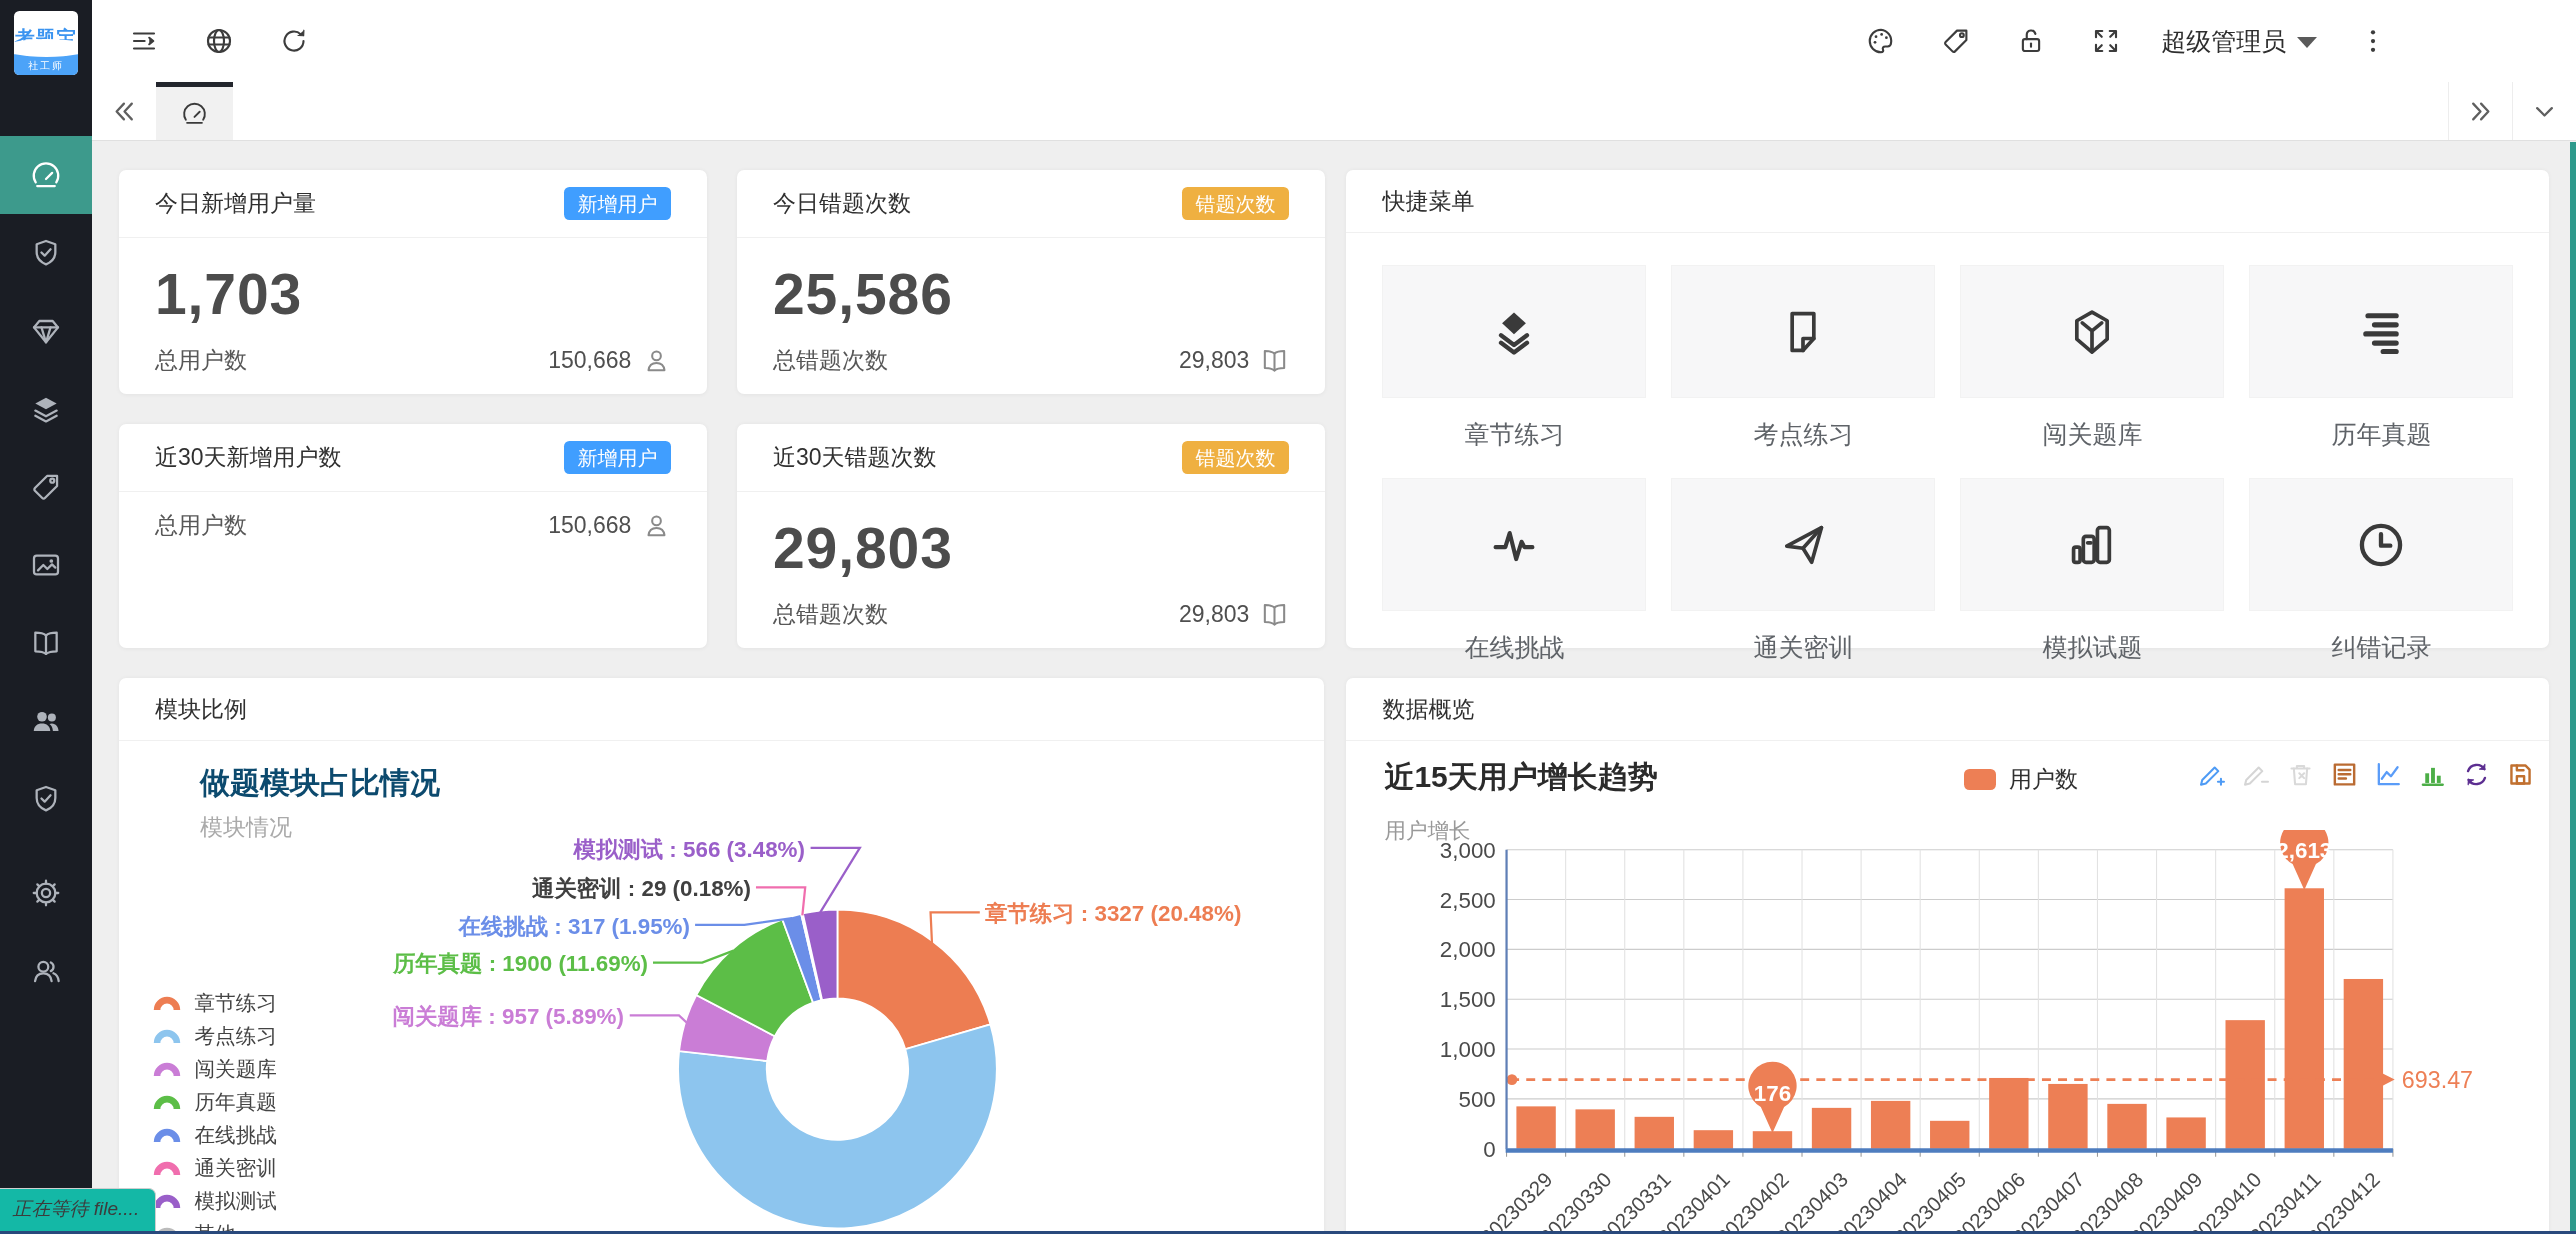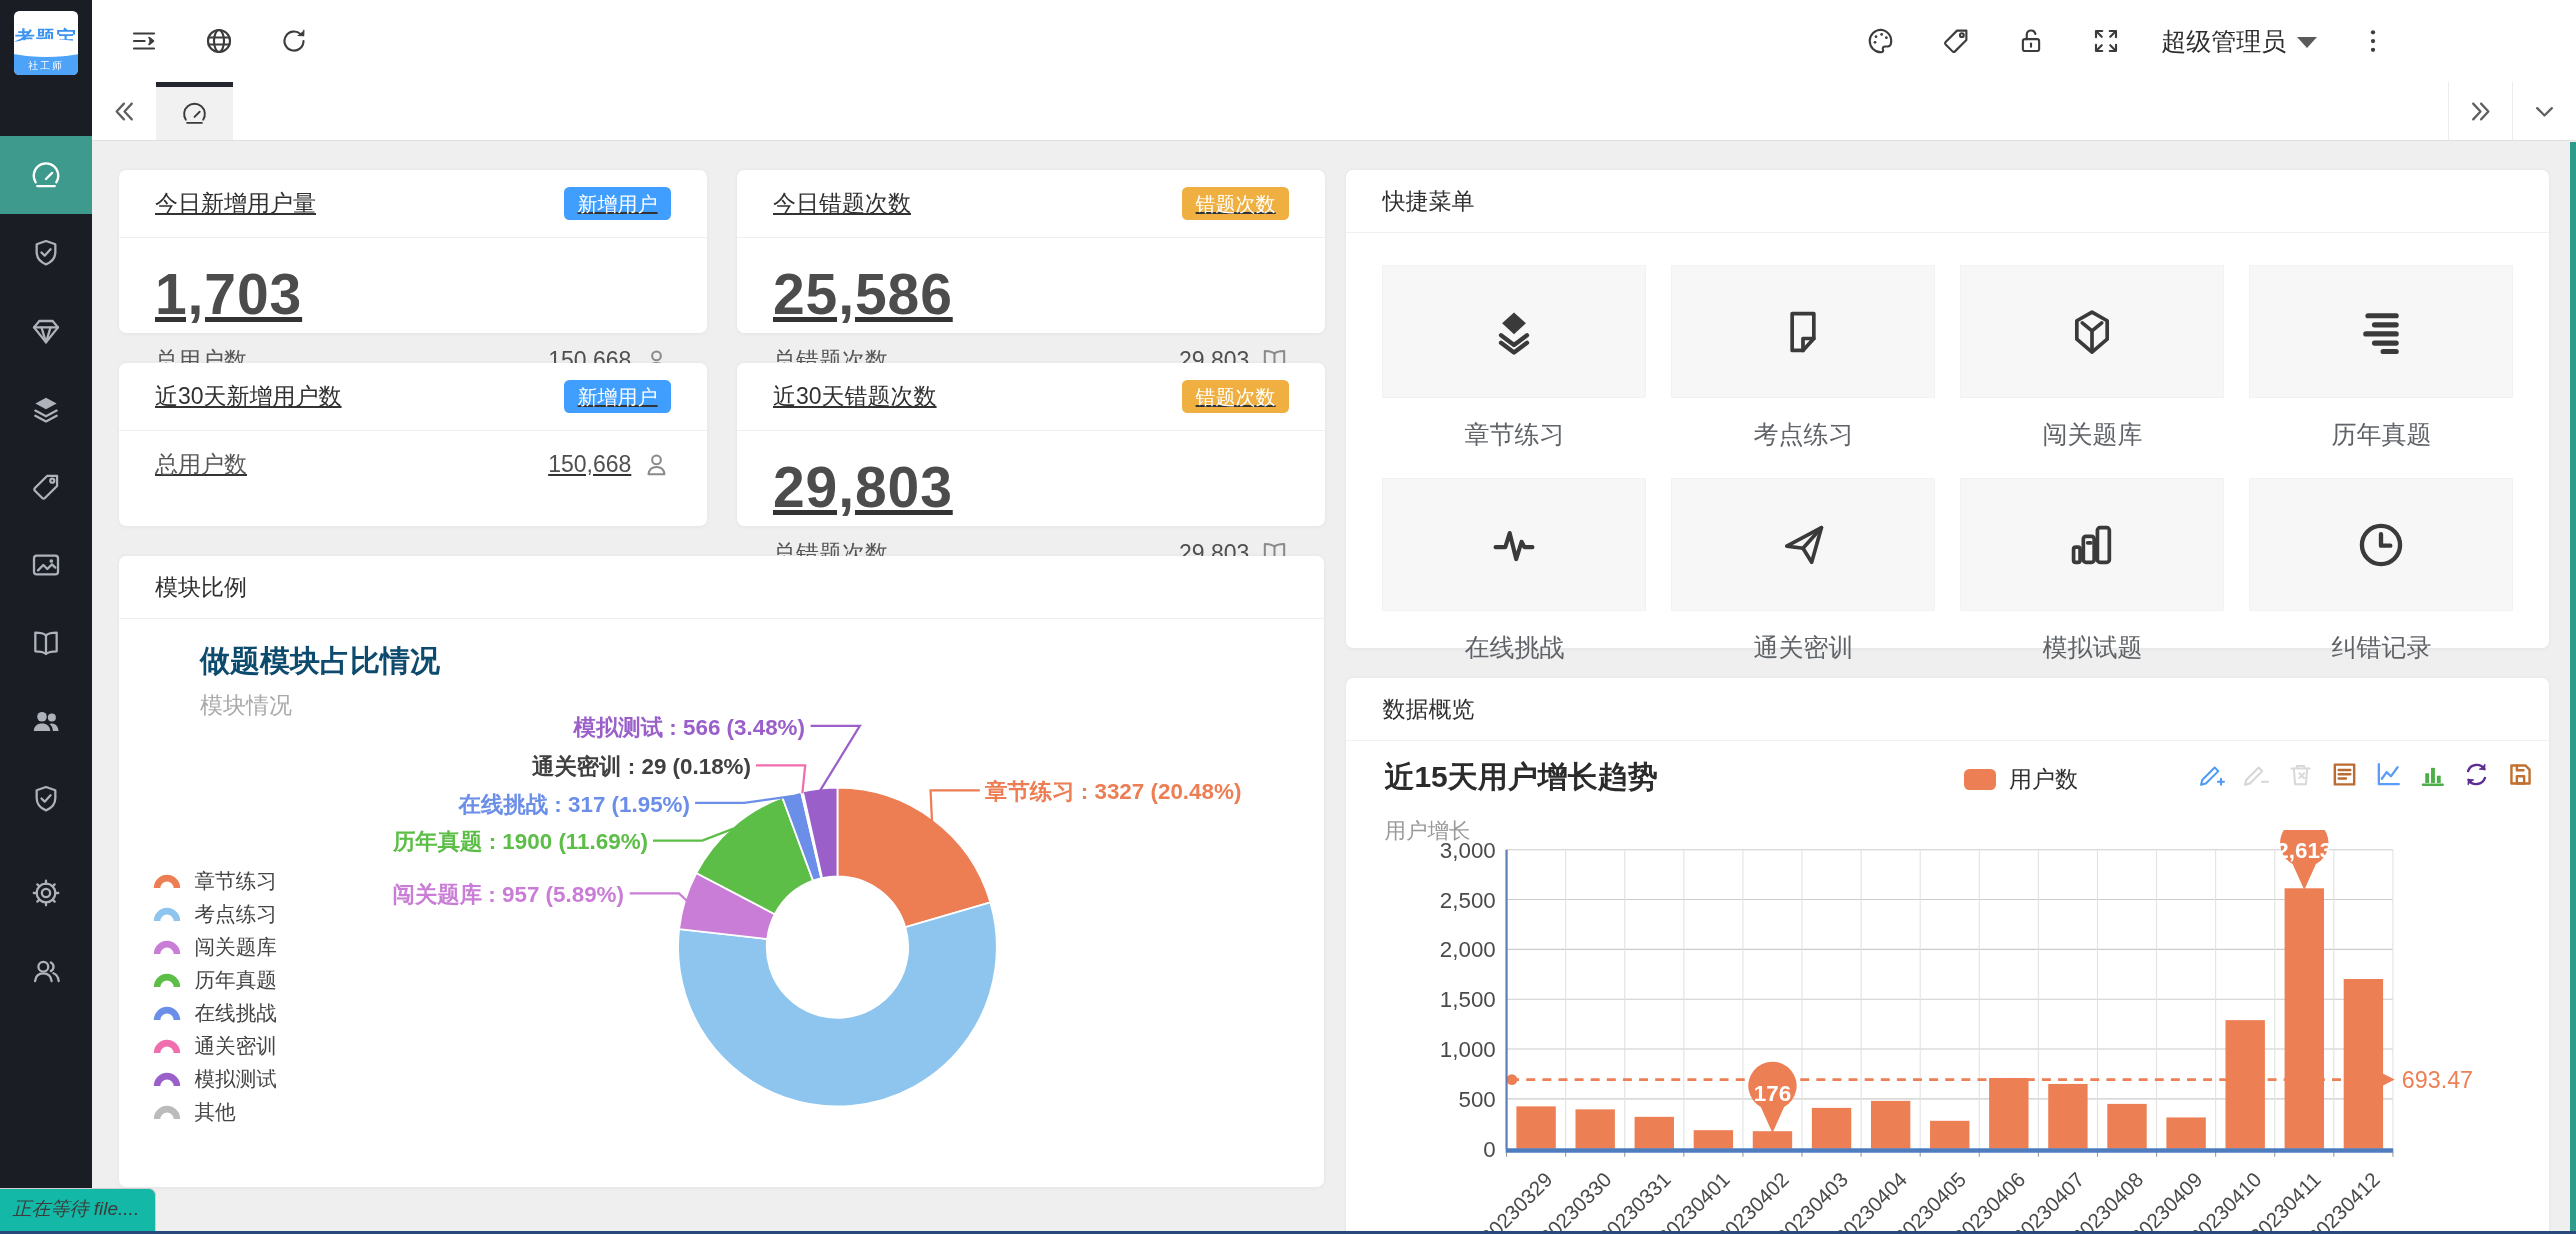--- a/index.html
+++ b/index.html
@@ -39,21 +39,21 @@
   .tabbar .spacer { flex:1; }
   .tab-right { border-left:0.9px solid #ededed; }
 
   
   .content { flex:1; padding:29px 21.5px 0 27px; display:grid; grid-template-columns:1205px 1203px; gap:22.4px; align-items:start; }
   .col { display:flex; flex-direction:column; gap:30px; }
   .card { background:#fff; border-radius:7.2px; box-shadow:0 0.9px 4.5px rgba(0,0,0,.05); }
   .card-header { height:63px; padding:0 36px; display:flex; align-items:center; justify-content:space-between; border-bottom:0.9px solid #f0f0f0; font-size:23px; color:#303030; }
 
   .stat-grid { display:grid; grid-template-columns:588px 588px; gap:30px; }
-  .stat-card { height:163px;text-decoration:underline; }
+  .stat-card { height:224px; }
   .badge { font-size:20px; color:#fff; padding:6.3px 13.4px; border-radius:5.4px; line-height:1; }
   .stat-value { padding:23px 36px 0; font-size:57px; font-weight:600; color:#4c4c4c; letter-spacing:0.9px; }
   .stat-footer { display:flex; align-items:center; justify-content:space-between; padding:18px 36px 0; font-size:23px; color:#575757; }
   .stat-footer .fright { display:flex; align-items:center; gap:10.7px; color:#4f4f4f; }
   .stat-footer svg { width:29px; height:29px; color:#8a8a8a; }
 
   .quick-card { height:478px; }
   .quick-body { padding:32px 36px 0; display:grid; grid-template-columns:repeat(4,1fr); gap:27px 25px; }
   .quick-item { text-align:center; cursor:pointer; }
   .quick-tile { height:133px; background:#f7f7f8; border:0.9px solid #f2f2f2; display:flex; align-items:center; justify-content:center; color:#3a3a3a; }

